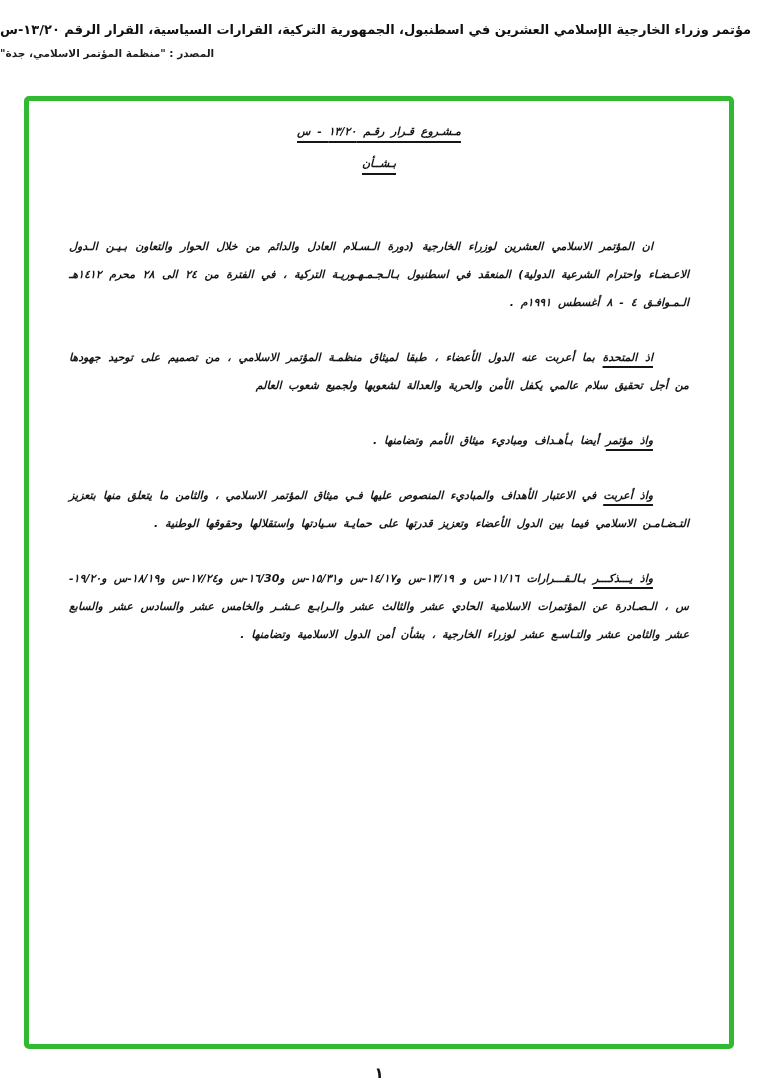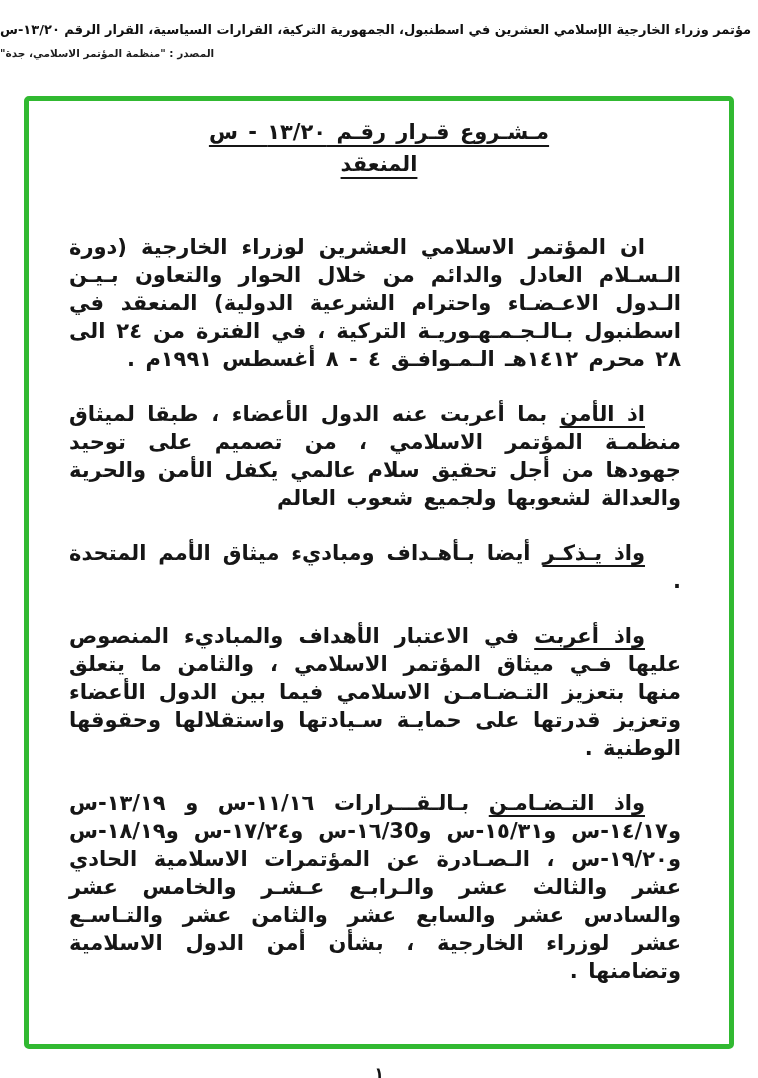--- a/index.html
+++ b/index.html
@@ -49,44 +49,45 @@
     border-radius: 5px;
     background: #ffffff;
     overflow: hidden;
   }
   .doc {
     position: absolute;
     top: 0; bottom: 0; left: 0; right: 0;
     padding: 16px 40px 0 40px;
     color: #161616;
     font-weight: bold;
-    font-size: 21px;
+    font-size: 11px;
     line-height: 28px;
     letter-spacing: 1.5px;
     word-spacing: 3px;
     text-align: justify;
     overflow: hidden;
+    font-style: italic;
   }
   .title-block {
     text-align: center;
     margin-bottom: 54px;
     line-height: 30px;
     letter-spacing: 2.5px;
   }
   .title-line {
     display: block;
     margin-bottom: 2px;
   }
   .title-line > span {
     text-decoration: underline;
     text-underline-offset: 6px;
     text-decoration-thickness: 1.5px;
   }
   .para {
-    margin: 0 8px 27px 0;
+    margin: 0 0 27px 0;
     text-indent: 36px;
   }
   .lead {
     text-decoration: underline;
     text-underline-offset: 5px;
     text-decoration-thickness: 1.5px;
   }
   
   .page-num {
     position: absolute;
@@ -106,32 +107,32 @@
   <header class="src-header">
     <div class="src-line1">مؤتمر وزراء الخارجية الإسلامي العشرين في اسطنبول، الجمهورية التركية، القرارات السياسية، القرار الرقم ١٣/٢٠-س</div>
     <div class="src-line2">المصدر :  "منظمة المؤتمر الاسلامي، جدة"</div>
   </header>
 
   <div class="green-frame">
     <div class="doc">
 
       <div class="title-block">
         <span class="title-line"><span>مـشـروع قـرار رقـم ١٣/٢٠ - س</span></span>
-        <span class="title-line"><span>المنعقد</span></span>
+        <span class="title-line"><span>بـشــأن</span></span>
       </div>
 
       <p class="para"><span class="lead"></span><span>ان المؤتمر الاسلامي العشرين لوزراء الخارجية (دورة الـسـلام العادل والدائم من خلال الحوار والتعاون بـيـن الـدول الاعـضـاء واحترام الشرعية الدولية) المنعقد في اسطنبول بـالـجـمـهـوريـة التركية ، في الفترة من ٢٤ الى ٢٨ محرم ١٤١٢هـ الـمـوافـق ٤ - ٨ أغسطس ١٩٩١م .</span></p>
 
-      <p class="para"><span class="lead">اذ الأمن</span><span> بما أعربت عنه الدول الأعضاء ، طبقا لميثاق منظمـة المؤتمر الاسلامي ، من تصميم على توحيد جهودها من أجل تحقيق سلام عالمي يكفل الأمن والحرية والعدالة لشعوبها ولجميع شعوب العالم</span></p>
+      <p class="para"><span class="lead">اذ المتحدة</span><span> بما أعربت عنه الدول الأعضاء ، طبقا لميثاق منظمـة المؤتمر الاسلامي ، من تصميم على توحيد جهودها من أجل تحقيق سلام عالمي يكفل الأمن والحرية والعدالة لشعوبها ولجميع شعوب العالم</span></p>
 
-      <p class="para"><span class="lead">واذ يـذكـر</span><span> أيضا بـأهـداف ومباديء ميثاق الأمم المتحدة .</span></p>
+      <p class="para"><span class="lead">واذ مؤتمر</span><span> أيضا بـأهـداف ومباديء ميثاق الأمم وتضامنها .</span></p>
 
       <p class="para"><span class="lead">واذ أعربت</span><span> في الاعتبار الأهداف والمباديء المنصوص عليها فـي ميثاق المؤتمر الاسلامي ، والثامن ما يتعلق منها بتعزيز التـضـامـن الاسلامي فيما بين الدول الأعضاء وتعزيز قدرتها على حمايـة سـيادتها واستقلالها وحقوقها الوطنية .</span></p>
 
-      <p class="para"><span class="lead">واذ التـضـامـن</span><span> بـالـقـــرارات ١١/١٦-س و ١٣/١٩-س و١٤/١٧-س و١٥/٣١-س و١٦/30-س و١٧/٢٤-س و١٨/١٩-س و١٩/٢٠-س ، الـصـادرة عن المؤتمرات الاسلامية الحادي عشر والثالث عشر والـرابـع عـشـر والخامس عشر والسادس عشر والسابع عشر والثامن عشر والتـاسـع عشر لوزراء الخارجية ، بشأن أمن الدول الاسلامية وتضامنها .</span></p>
+      <p class="para"><span class="lead">واذ يـــذكـــر</span><span> بـالـقـــرارات ١١/١٦-س و ١٣/١٩-س و١٤/١٧-س و١٥/٣١-س و١٦/30-س و١٧/٢٤-س و١٨/١٩-س و١٩/٢٠-س ، الـصـادرة عن المؤتمرات الاسلامية الحادي عشر والثالث عشر والـرابـع عـشـر والخامس عشر والسادس عشر والسابع عشر والثامن عشر والتـاسـع عشر لوزراء الخارجية ، بشأن أمن الدول الاسلامية وتضامنها .</span></p>
 
 
     </div>
   </div>
 
   <footer class="page-num">
     <span>١</span>
   </footer>
 
 </div>

